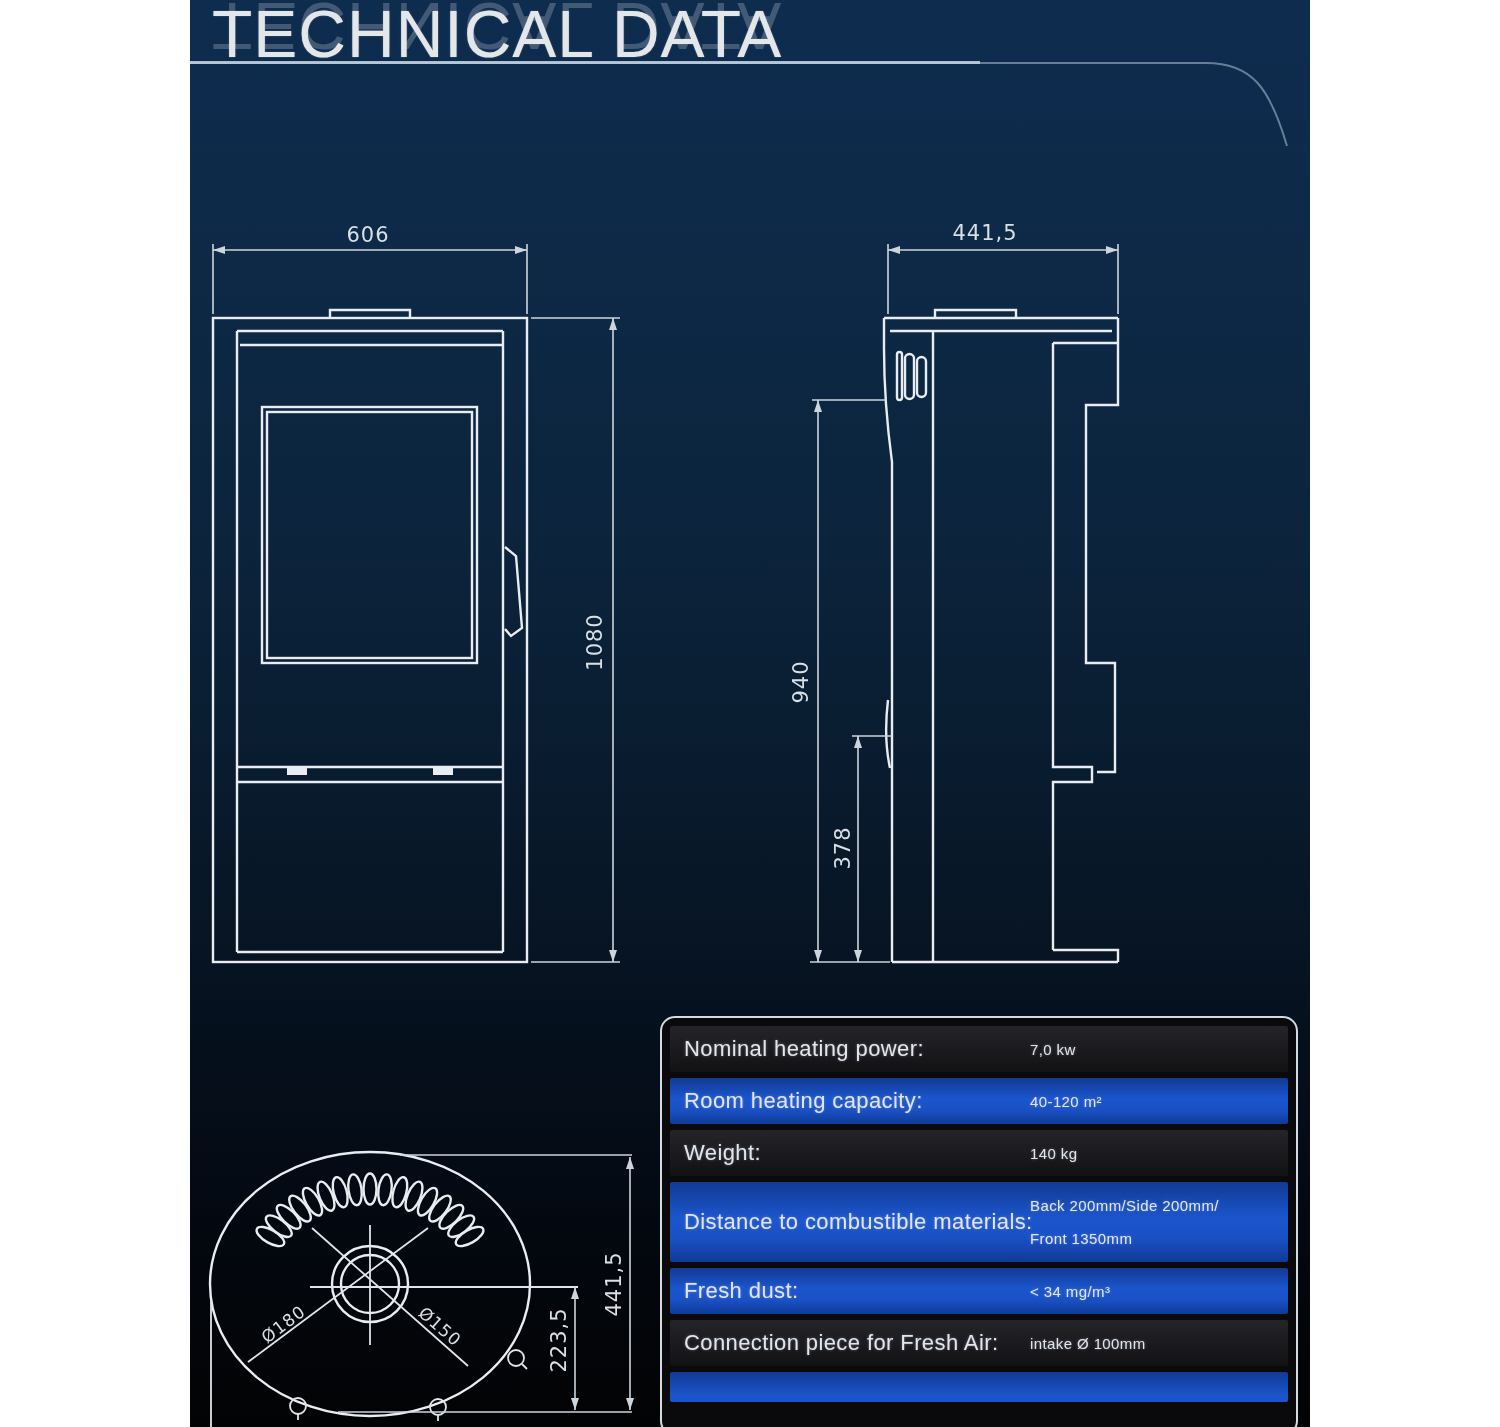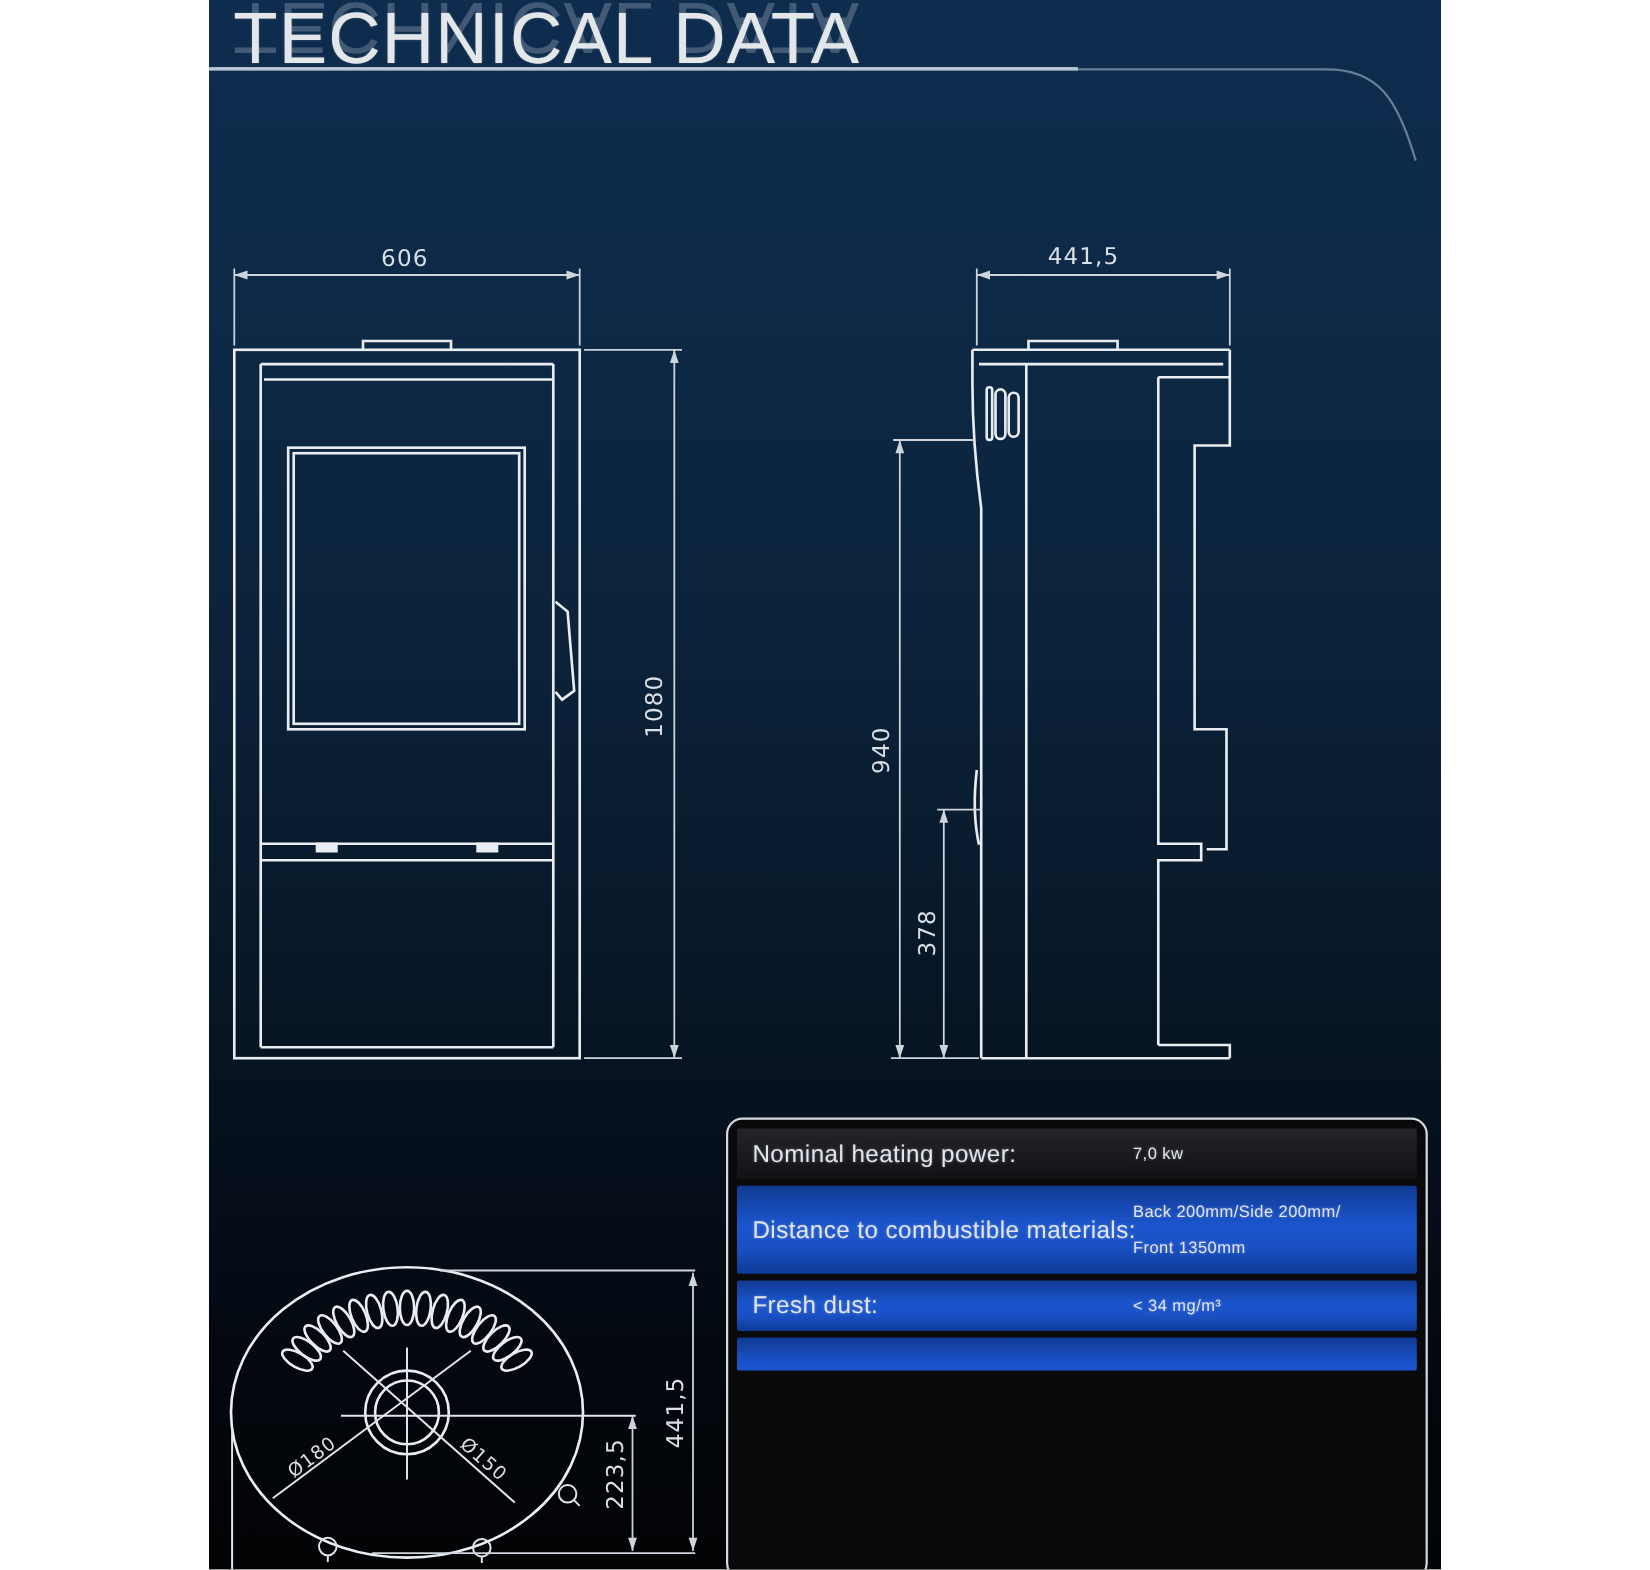--- a/index.html
+++ b/index.html
@@ -169,32 +169,44 @@
       </g>
     </svg>
 
     <div class="specs">
 
       <div class="spec-row row-dark">
         <span class="spec-label">Nominal heating power:</span>
         <span class="spec-value">7,0 kw</span>
       </div>
 
-
+      <div class="spec-row row-blue">
+        <span class="spec-label">Room heating capacity:</span>
+        <span class="spec-value">40-120 m²</span>
+      </div>
+
+      <div class="spec-row row-dark">
+        <span class="spec-label">Weight:</span>
+        <span class="spec-value">140 kg</span>
+      </div>
 
       <div class="spec-row row-blue row-tall">
         <span class="spec-label">Distance to combustible materials:</span>
         <span class="spec-value two-line"><span>Back 200mm/Side 200mm/</span><br>
           <span>Front 1350mm</span></span>
       </div>
 
 
       <div class="spec-row row-blue">
         <span class="spec-label">Fresh dust:</span>
         <span class="spec-value">&lt; 34 mg/m³</span>
       </div>
 
+      <div class="spec-row row-dark">
+        <span class="spec-label">Connection piece for Fresh Air:</span>
+        <span class="spec-value">intake Ø 100mm</span>
+      </div>
 
       <div class="spec-row cutoff-strip"></div>
     </div>
 
   </div>
 </div>
 
 </body></html>

